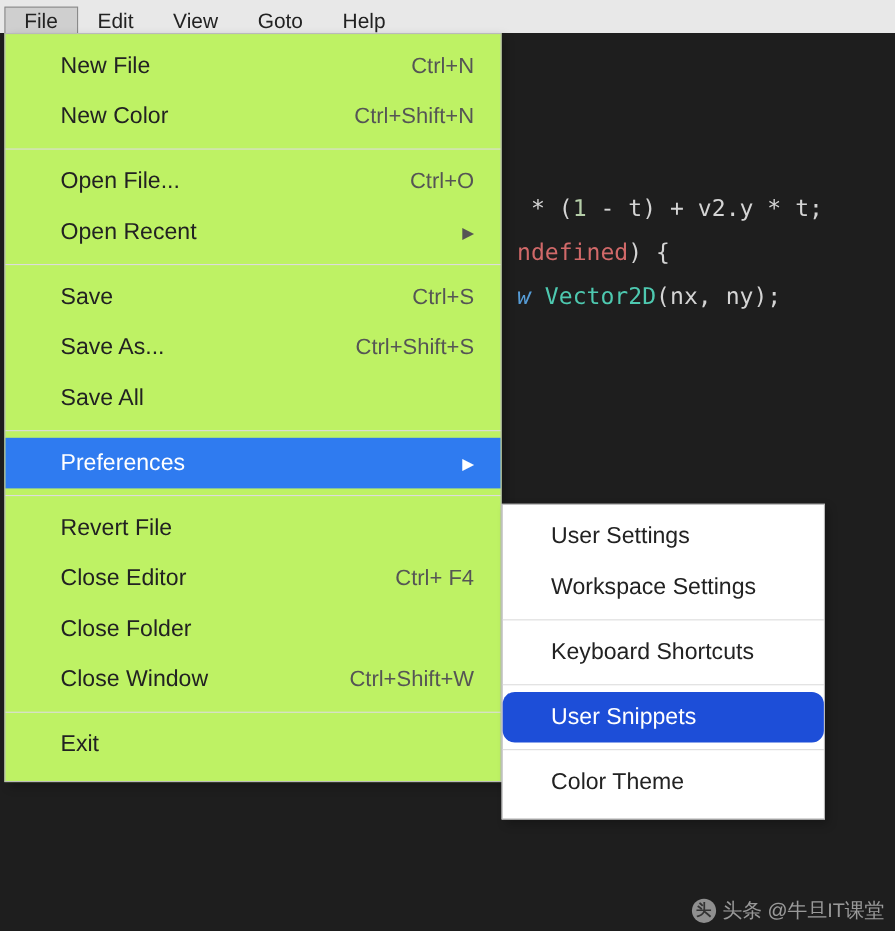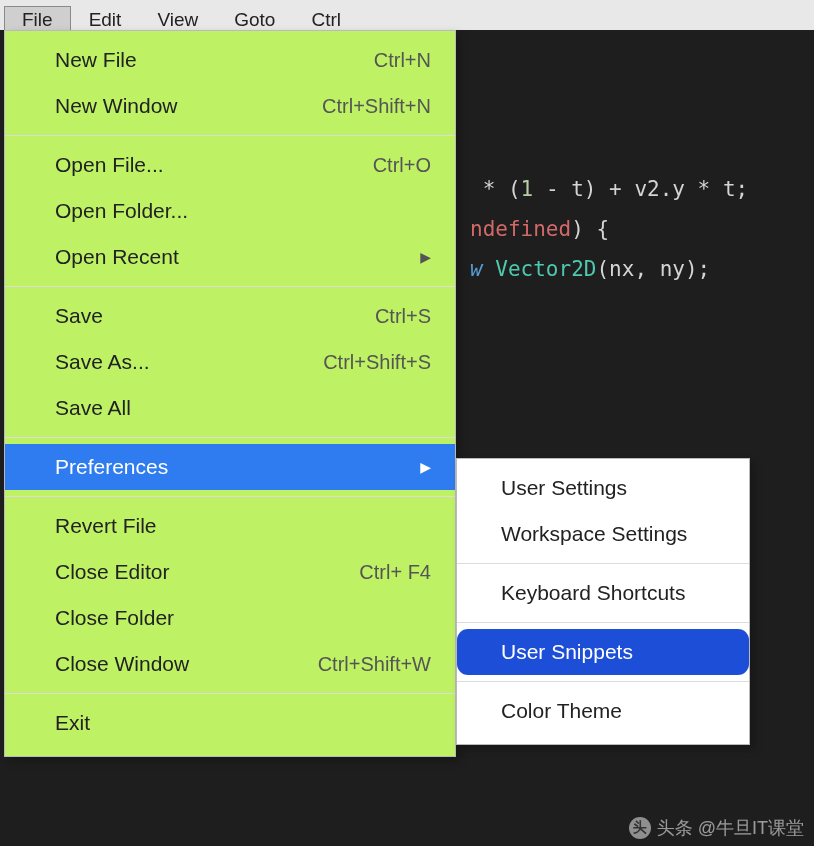--- a/index.html
+++ b/index.html
@@ -132,39 +132,36 @@
 <span class="tok-op"> * (</span><span class="tok-num">1</span><span class="tok-op"> - t) + v2.y * t;</span>
 <span class="tok-kw">ndefined</span><span class="tok-punc">) {</span>
 <span class="tok-new">w</span><span class="tok-type"> Vector2D</span><span class="tok-punc">(nx, ny);</span>
 </div>
 
 <div class="menubar" id="menubar">
     <div class="item active">File</div>
     <div class="item">Edit</div>
     <div class="item">View</div>
     <div class="item">Goto</div>
-    <div class="item">Ctrl</div>
+    <div class="item">Help</div>
   </div>
 
 <div class="dropdown" id="file-menu">
     <div class="row">
       <span class="label">New File</span>
       <span class="shortcut">Ctrl+N</span>
     </div>
     <div class="row">
-      <span class="label">New Window</span>
+      <span class="label">New Color</span>
       <span class="shortcut">Ctrl+Shift+N</span>
     </div>
     <div class="sep"></div>
     <div class="row">
       <span class="label">Open File...</span>
       <span class="shortcut">Ctrl+O</span>
-    </div>
-    <div class="row">
-      <span class="label">Open Folder...</span>
     </div>
     <div class="row">
       <span class="label">Open Recent</span>
       <span class="arrow">▶</span>
     </div>
     <div class="sep"></div>
     <div class="row">
       <span class="label">Save</span>
       <span class="shortcut">Ctrl+S</span>
     </div>

